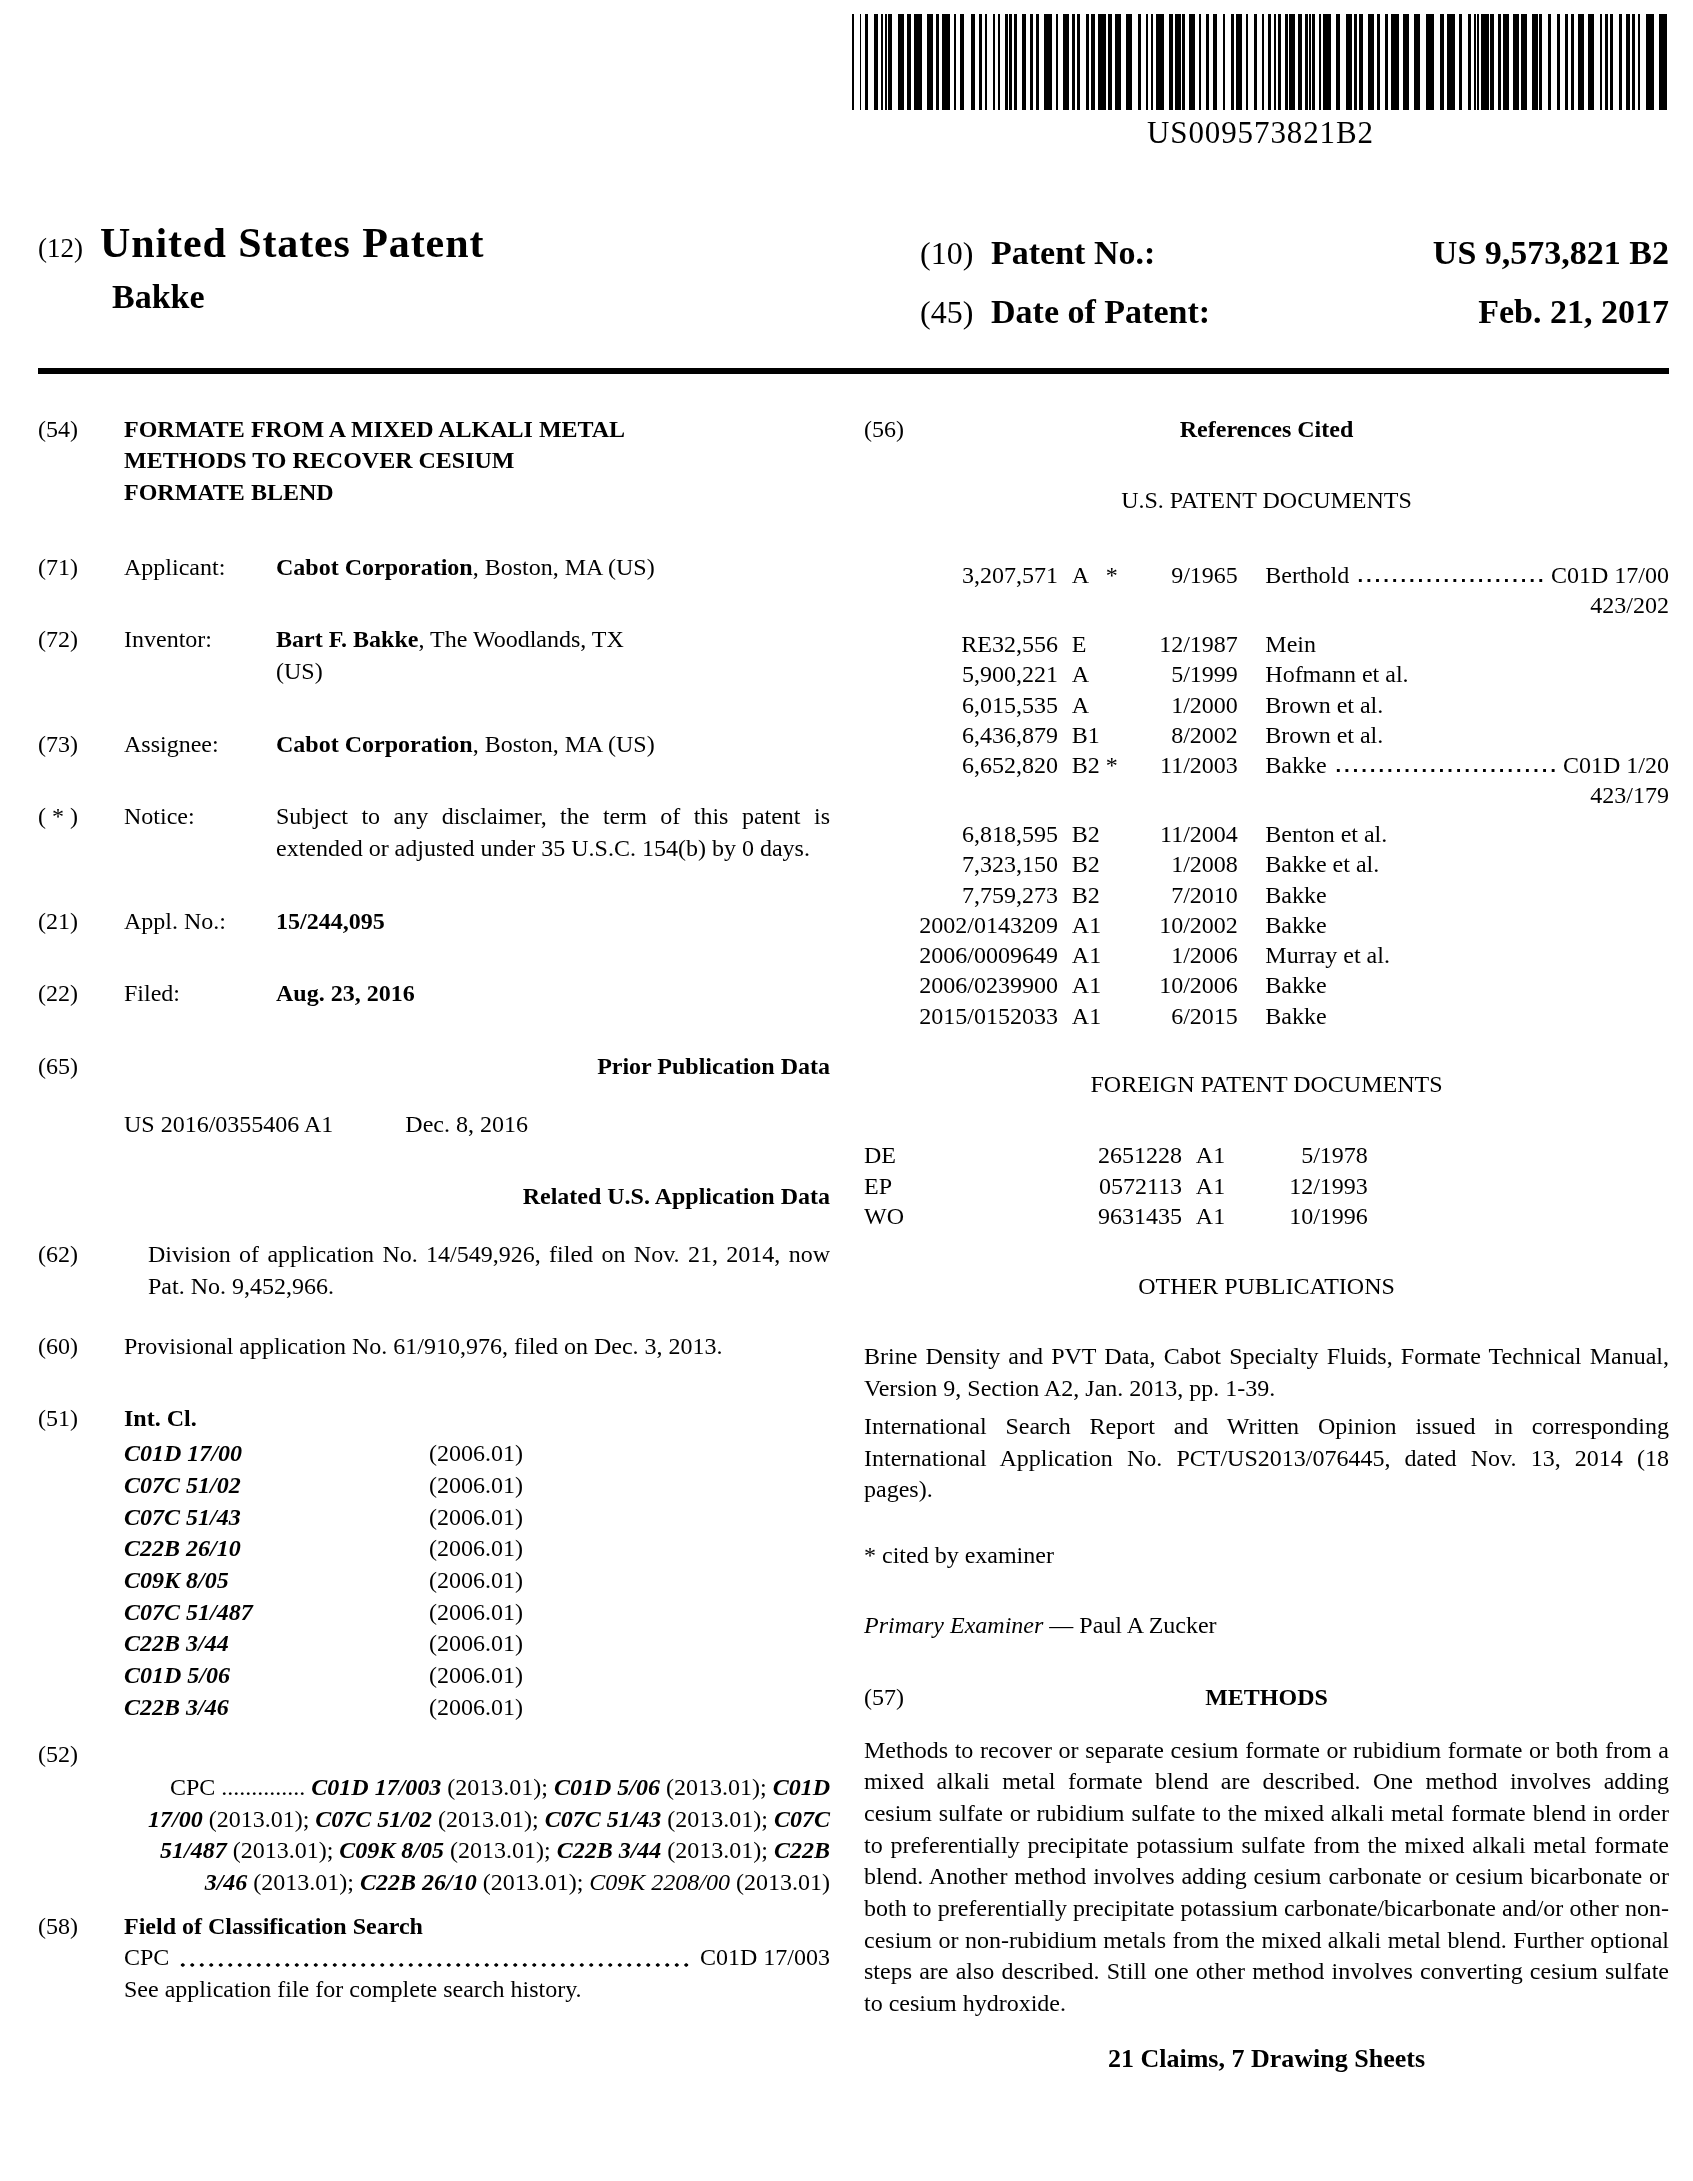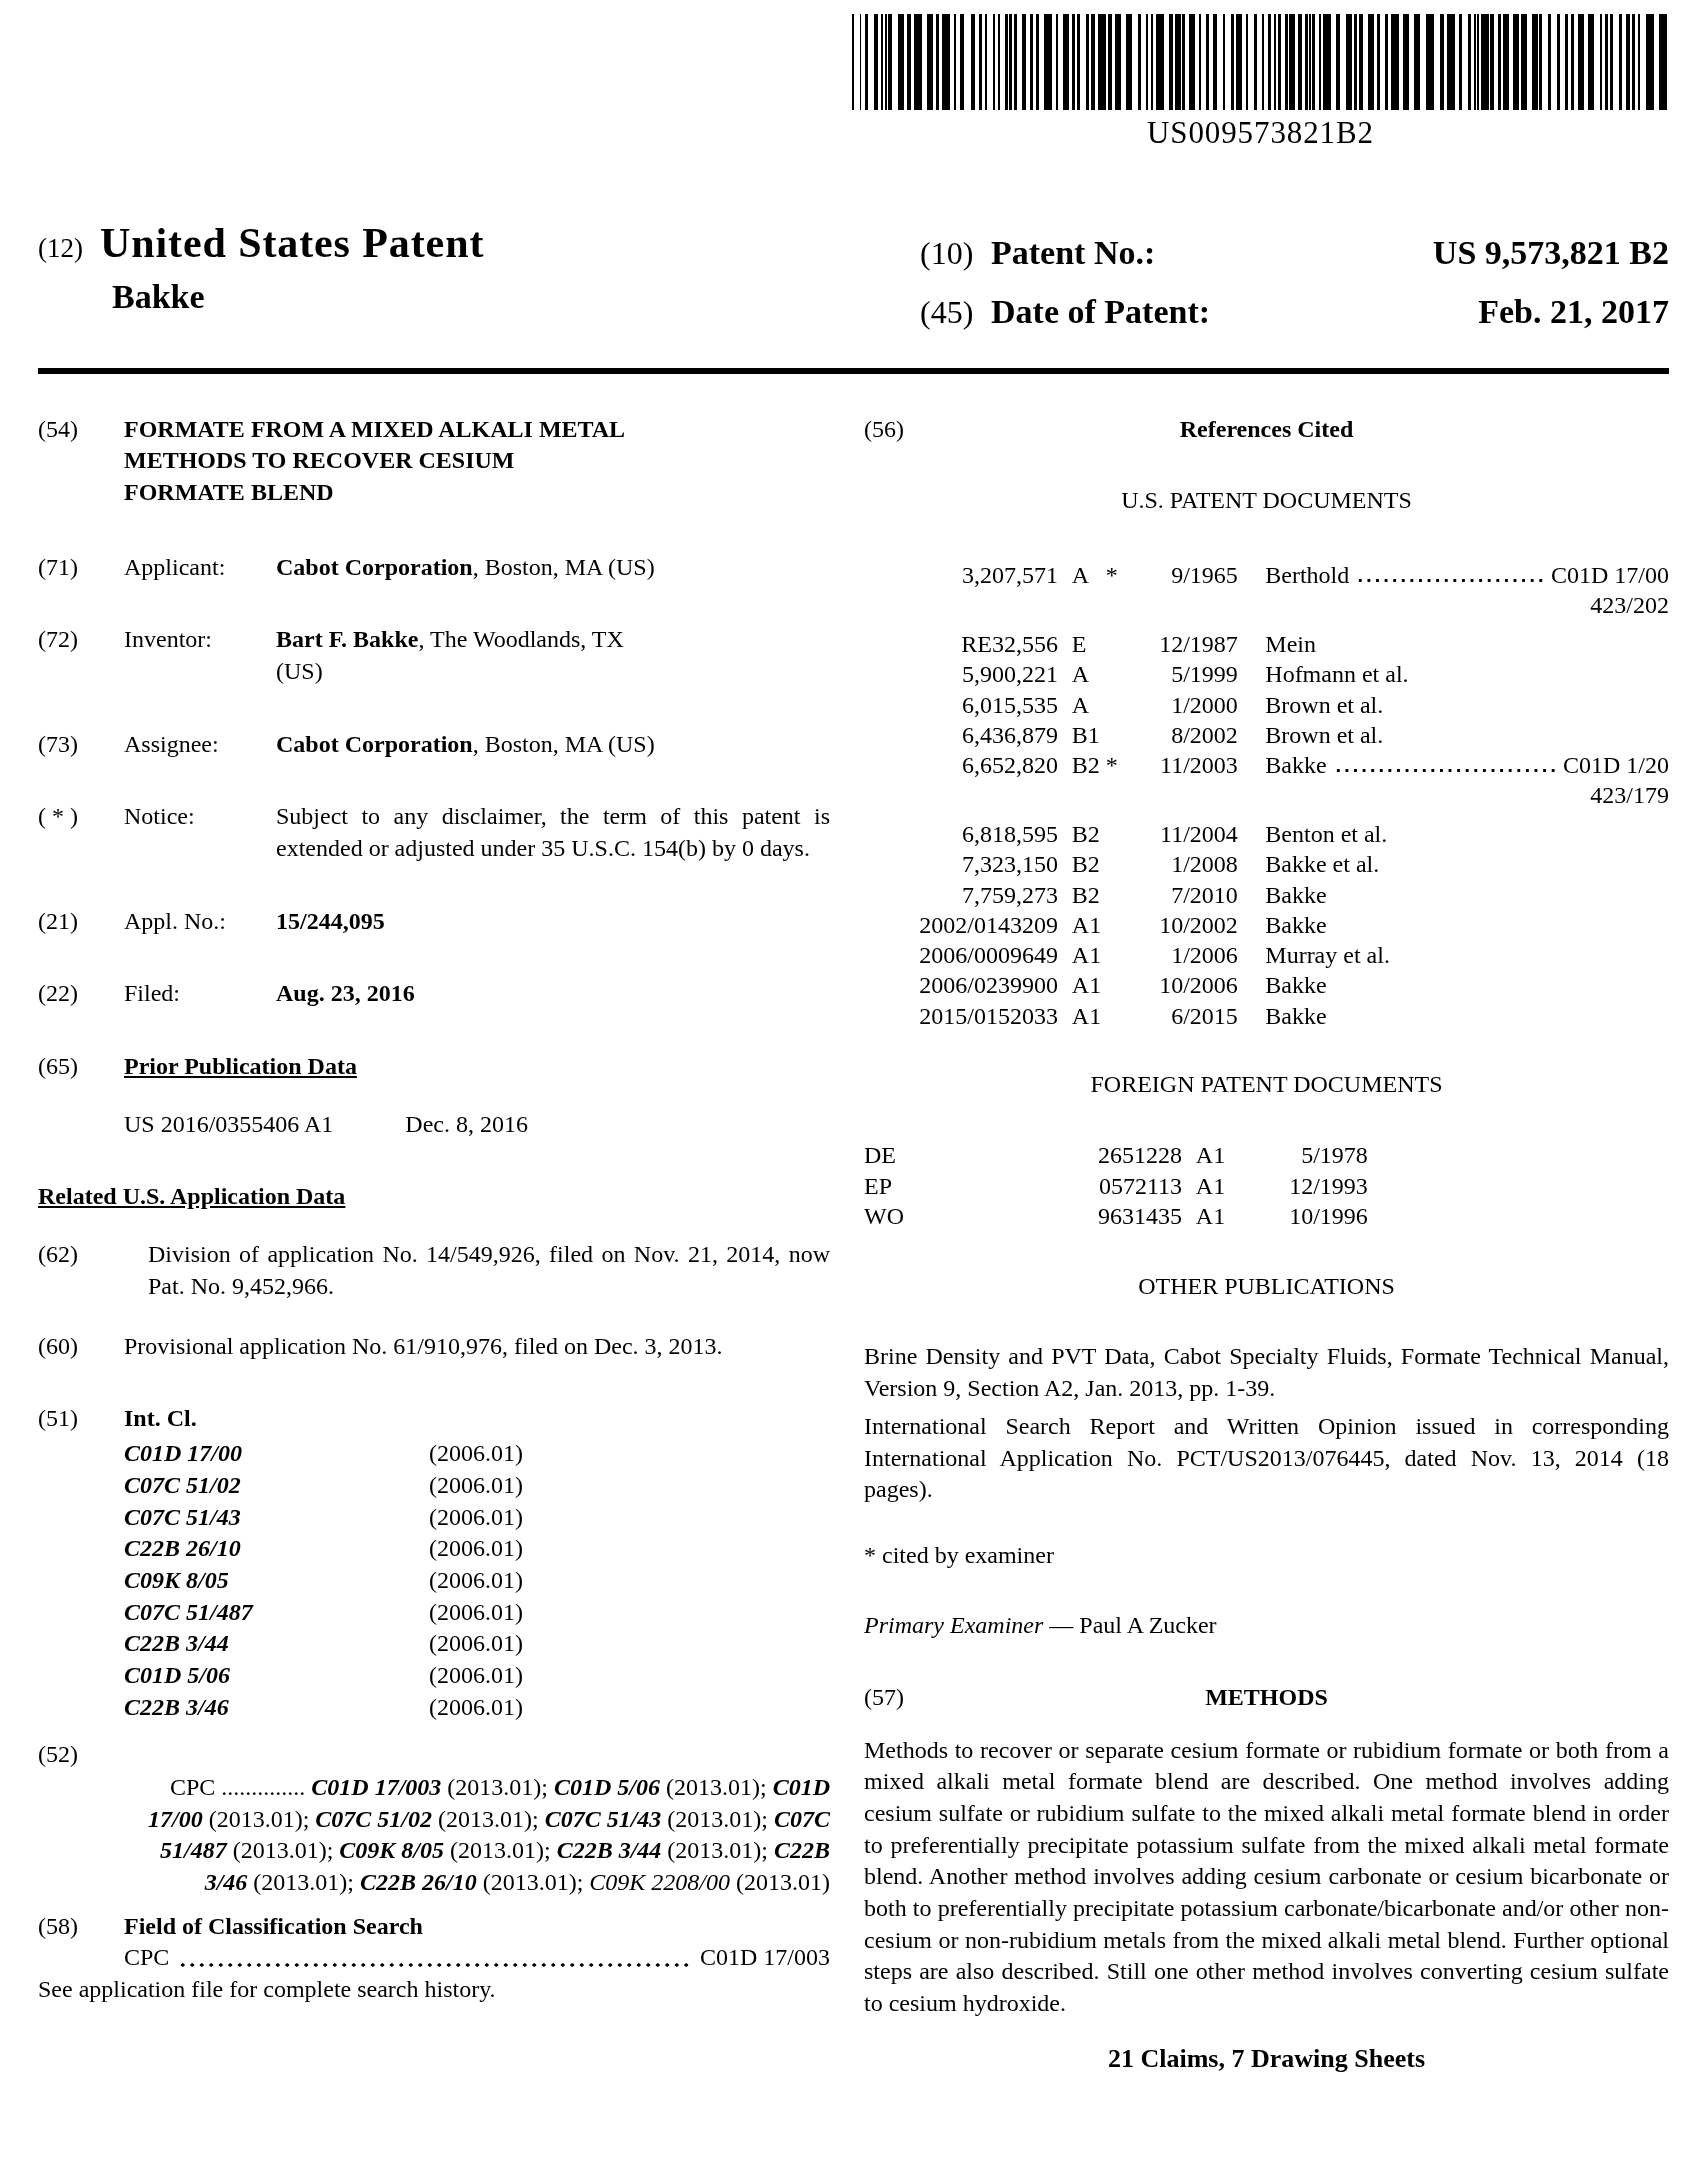--- a/index.html
+++ b/index.html
@@ -26,21 +26,21 @@
   
   .body{display:flex;padding-top:40px;}
   .col-left{width:792px;margin-right:34px;flex:none;}
   .col-right{flex:1;min-width:0;}
   
   .sec{display:grid;grid-template-columns:86px 1fr;}
   .sec3{display:grid;grid-template-columns:86px 152px 1fr;}
   .num{white-space:nowrap;}
   .bold{font-weight:bold;}
   .just{text-align:justify;}
-  .c-head{text-align:left;font-weight:bold;text-decoration:underline;}
+  .c-head{text-align:right;font-weight:bold;}
   .c-head-plain{text-align:center;}
   
   .s54{margin-bottom:43px;} .s54 .tl{font-weight:bold;}
   .s71{margin-bottom:41px;} .s72{margin-bottom:41px;} .s73{margin-bottom:41px;}
   .sNotice{margin-bottom:41px;}
   .s21{margin-bottom:41px;} .s22{margin-bottom:41px;}
   .s65{margin-bottom:5.2px;}
   .pub-line{margin-left:86px;display:flex;margin-top:26px;margin-bottom:41px;}
   .pub-date{margin-left:72px;}
   .rel-head{margin-bottom:26px;}
@@ -51,21 +51,21 @@
   .ic-code{font-weight:bold;font-style:italic;}
   .s52{margin-bottom:1.7px;}
   .cpc-block{margin-left:86px;text-align:right;margin-bottom:12px;}
   .code-bi{font-weight:bold;font-style:italic;}
   .code-i{font-style:italic;}
   .s58{margin-bottom:0;}
   .fcs-line{margin-left:86px;display:flex;align-items:baseline;}
   .leader{flex:1;margin:0 8.6px;color:transparent;overflow:hidden;white-space:nowrap;
           background-image:radial-gradient(circle,#000 1.5px,transparent 1.8px);
           background-size:9.5px 6px;background-repeat:repeat-x;background-position:left 75%;}
-  .fcs-note{}
+  .fcs-note{margin-left:86px;}
   
   .rhead{position:relative;text-align:center;font-weight:bold;}
   .rhead .rnum{position:absolute;left:0;top:0;font-weight:normal;}
   .r56{margin-bottom:40px;}
   .usdocs-head{margin-bottom:43px;}
   .us-table{margin-bottom:38px;}
   .us-row{display:flex;line-height:1.26;}
   .u-num{width:194px;flex:none;text-align:right;}
   .u-kind{width:34px;flex:none;margin-left:13.8px;}
   .u-star{width:34px;flex:none;}

